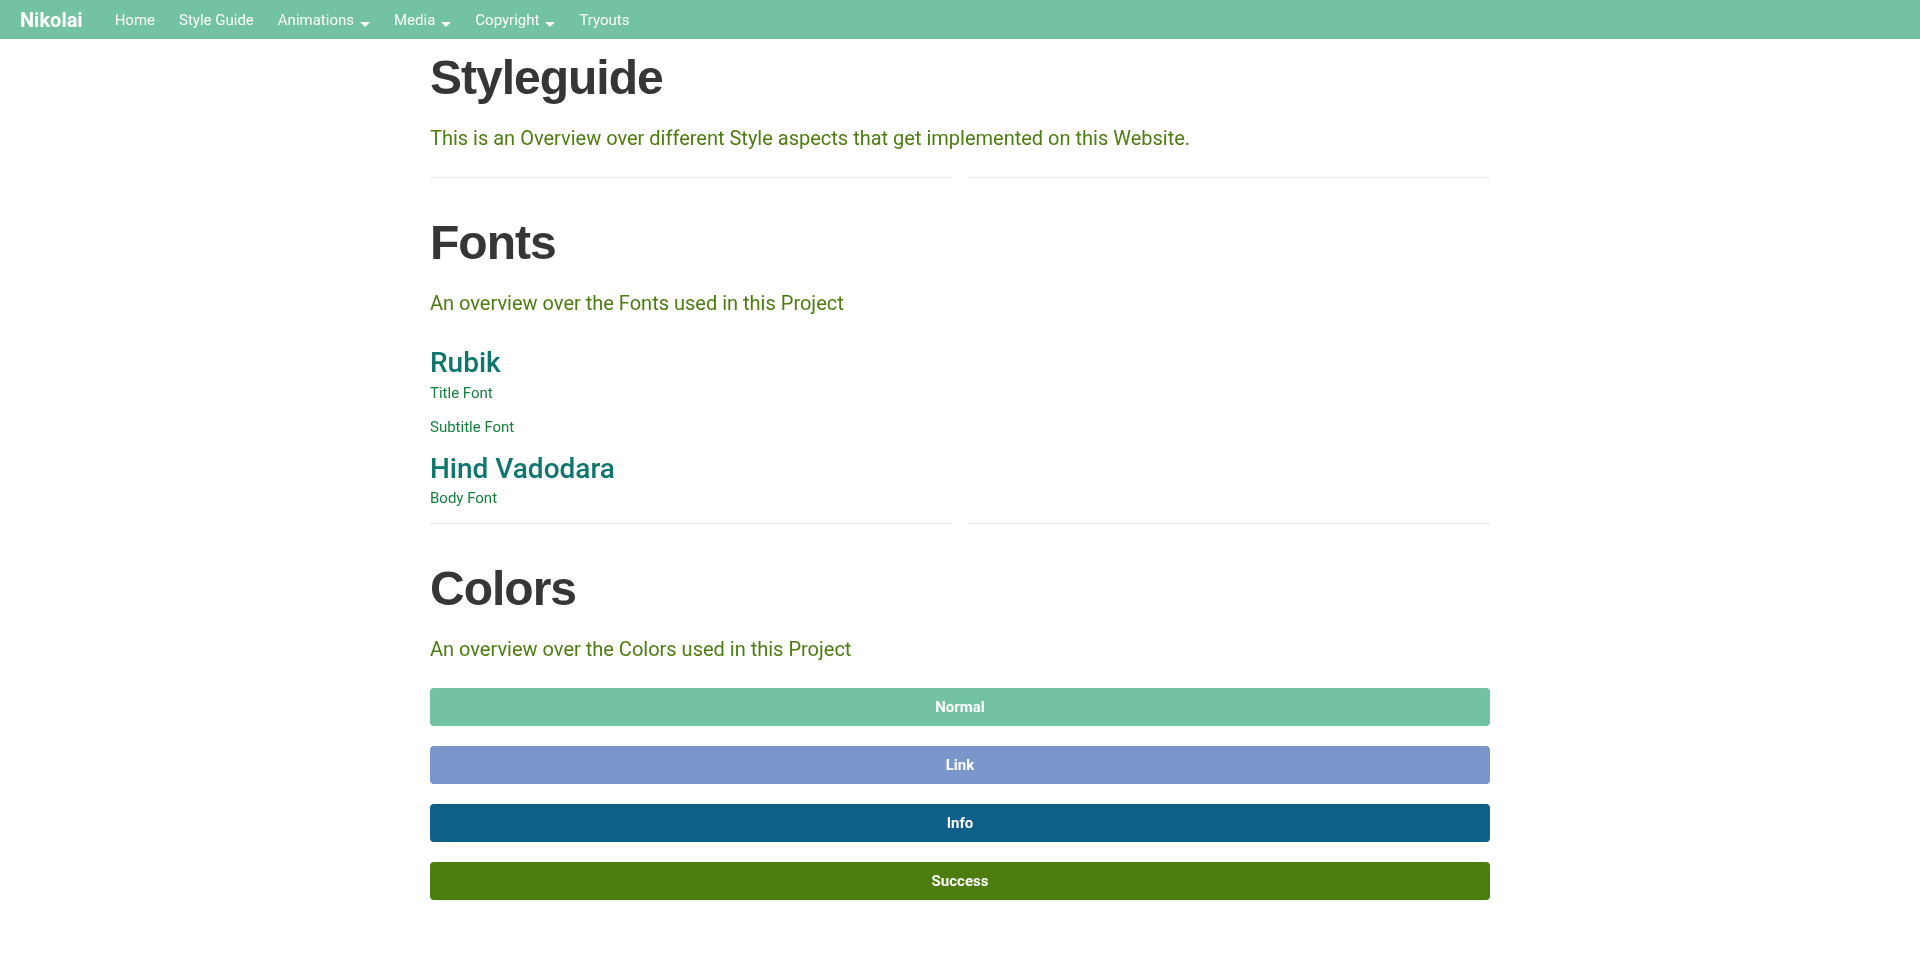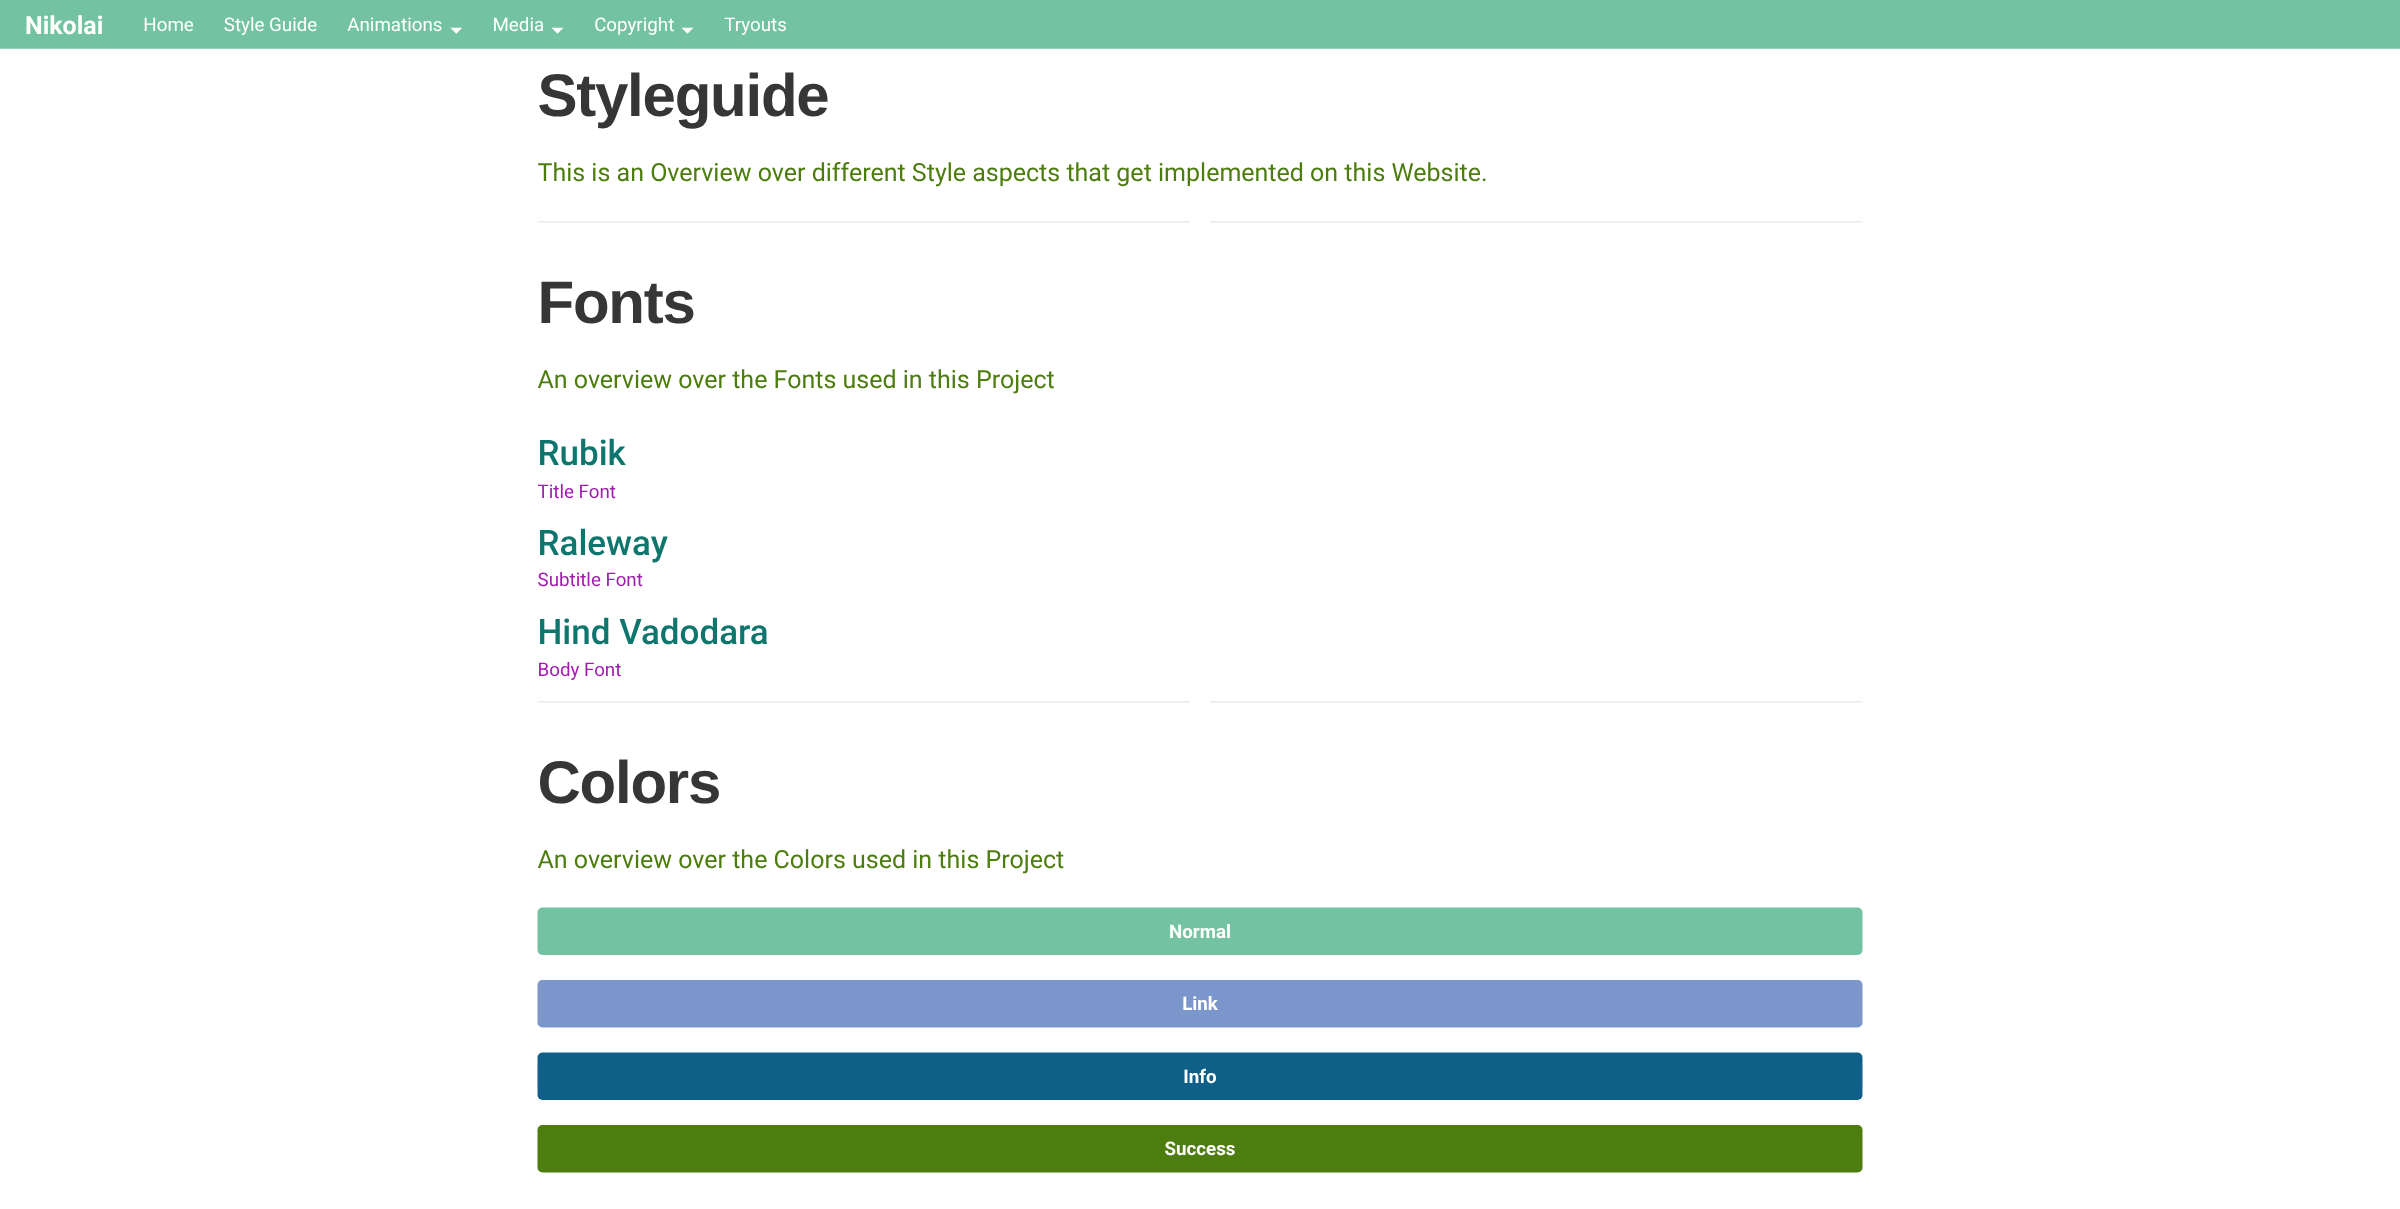--- a/index.html
+++ b/index.html
@@ -110,21 +110,21 @@
     .font-name {
       font-size: 28px;
       color: #0f766e;
       font-weight: 500;
       line-height: 1.2;
       margin-bottom: 4px;
     }
     
     .font-desc {
       font-size: 15px;
-      color: #a21caf;
+      color: #15803d;
       margin-bottom: 16px;
     }
     
     .color-block {
       width: 100%;
       padding: 10px 16px;
       border-radius: 4px;
       color: #ffffff;
       font-size: 15px;
       font-weight: 700;
@@ -194,21 +194,20 @@
 
     <h1 class="title-h1">Fonts</h1>
     <p class="subtitle">An overview over the Fonts used in this Project</p>
 
     <div style="margin-top: 28px;">
       <div>
         <div class="font-name">Rubik</div>
         <div class="font-desc">Title Font</div>
       </div>
       <div>
-        <div class="font-name">Raleway</div>
         <div class="font-desc">Subtitle Font</div>
       </div>
       <div>
         <div class="font-name">Hind Vadodara</div>
         <div class="font-desc">Body Font</div>
       </div>
     </div>
 
     <div class="hr-wrapper" style="margin-top:14px;">
       <div class="hr-row">

